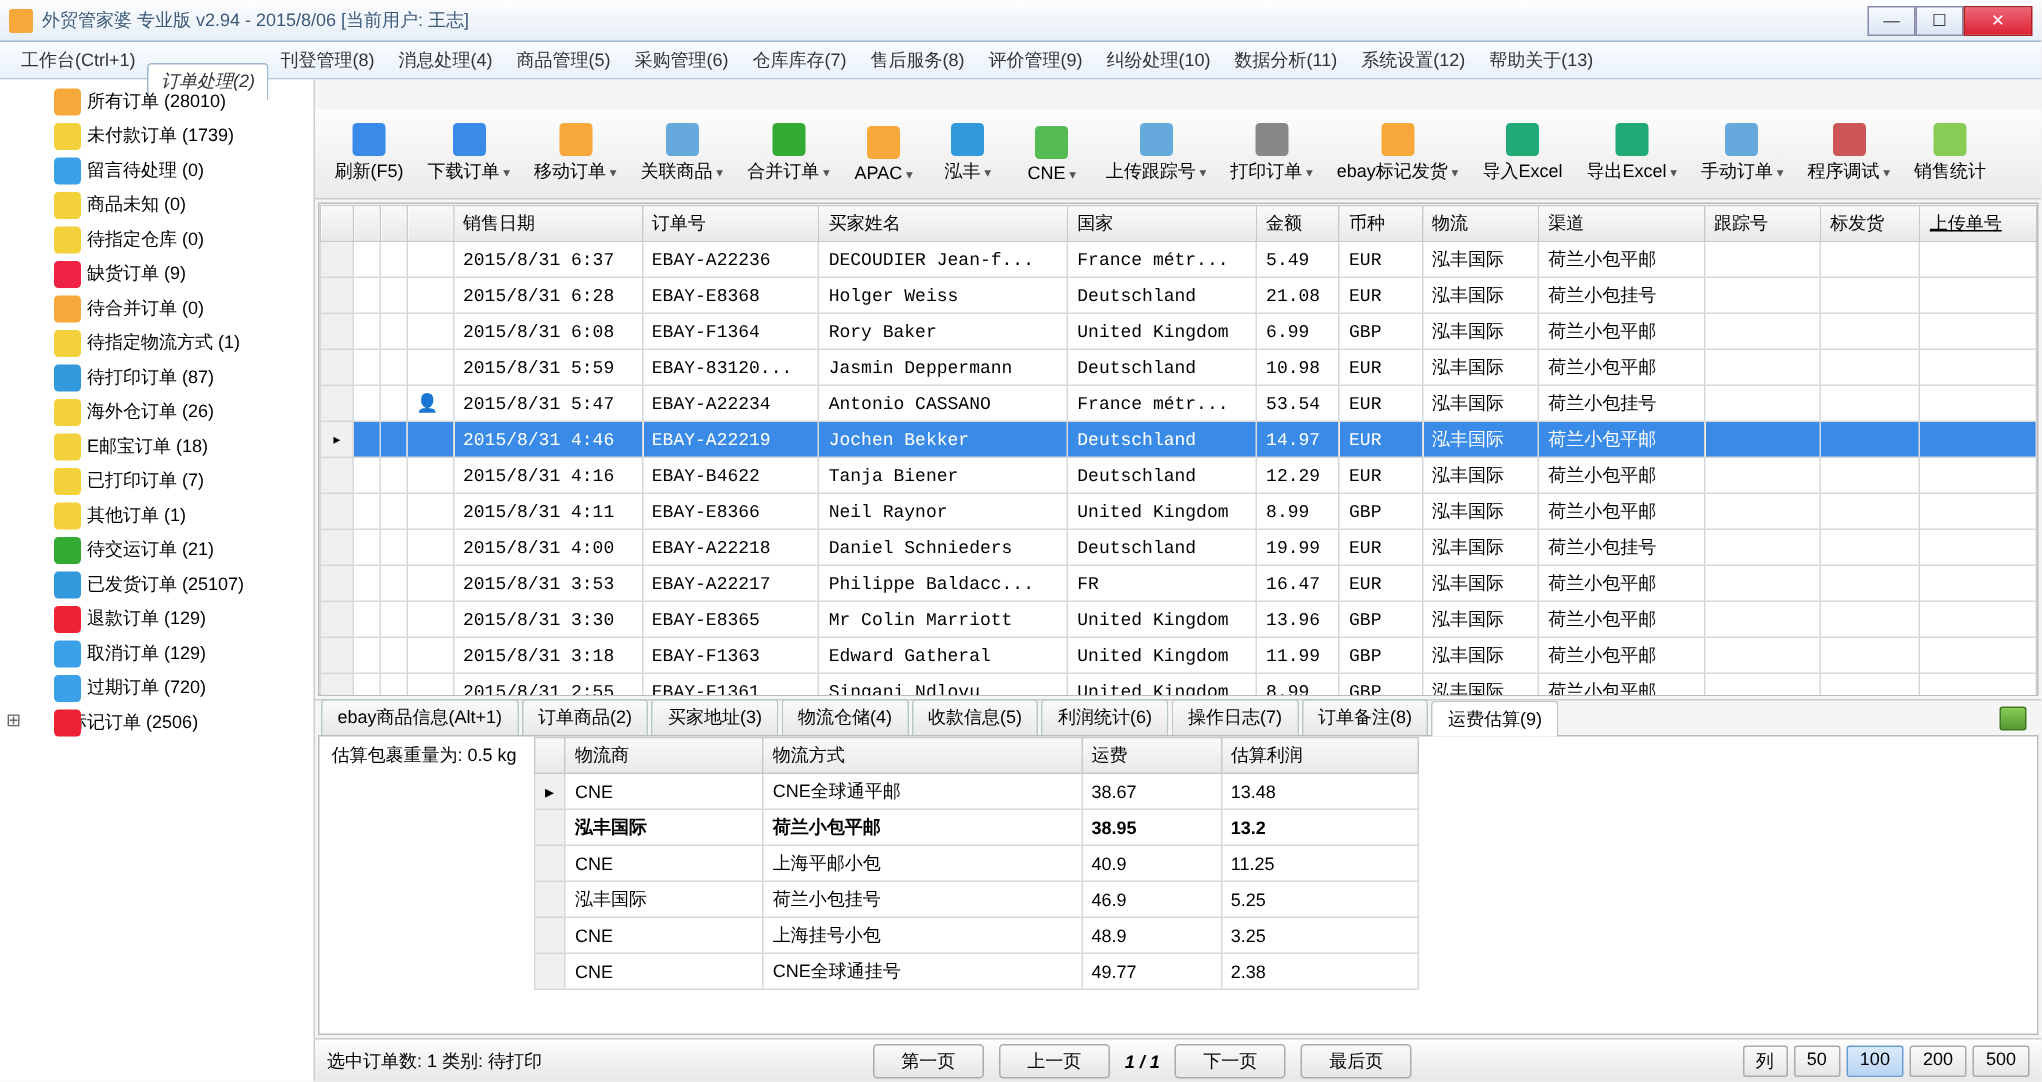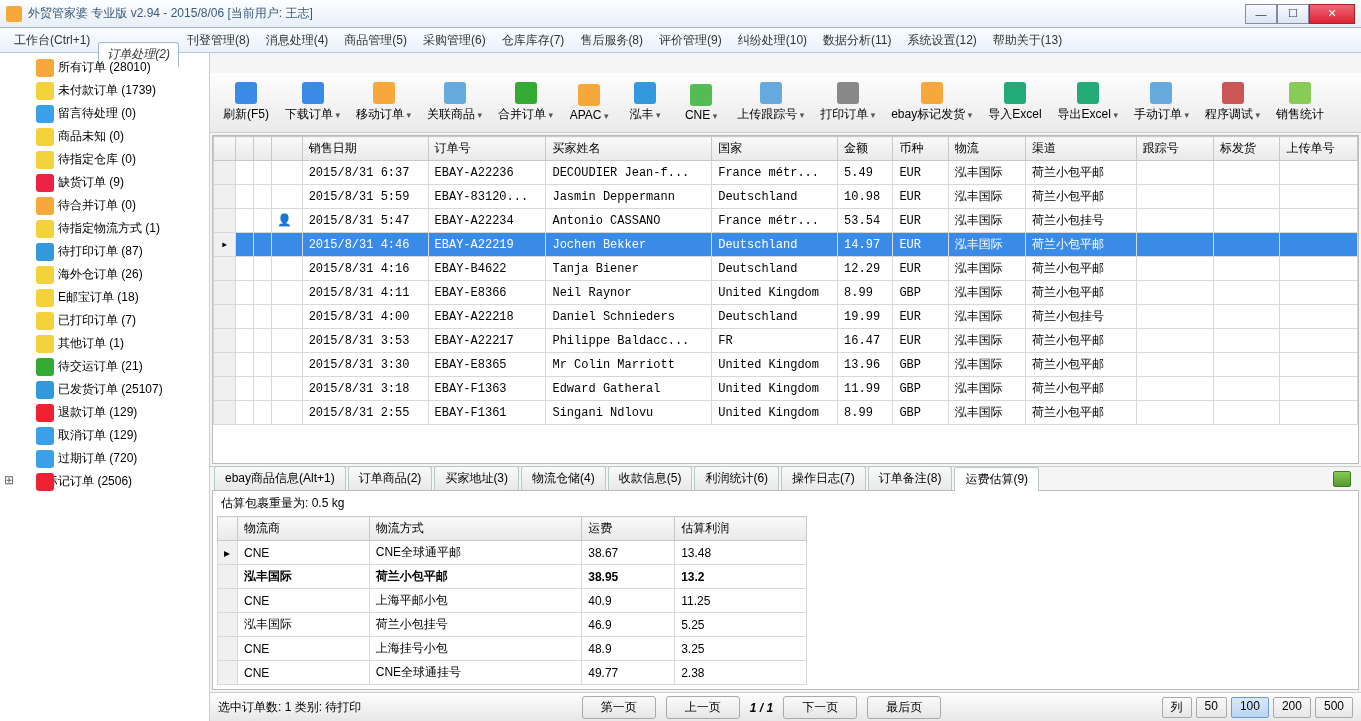--- a/index.html
+++ b/index.html
@@ -46,21 +46,21 @@
 table.grid tr.selected td.rowhead { background:#f0f0f0; color:#000 }
 .rowptr { color: #000; }
 
 
 .subtabs { height: 24px; display: flex; align-items: flex-end; padding: 0 4px; background: #f5f5f5; border-top: 1px solid #ccc; }
 .subtab { padding: 3px 10px; border: 1px solid #b8c8c8; border-bottom: none; background: linear-gradient(#fafafa,#e8e8e8); margin-right: 2px; border-radius: 3px 3px 0 0; }
 .subtab.active { background: #fff; position: relative; top: 1px; }
 .subtabs .book-icon { margin-left: auto; width: 18px; height: 16px; background: linear-gradient(#8c5,#593); border:1px solid #472; border-radius:2px; margin-right:6px; margin-bottom:3px; }
 
 
-.lowerpanel { height: 200px; background: #fff; border: 1px solid #bbb; margin: 0 2px 2px 2px; display: flex; flex-direction: column; overflow:hidden; }
+.lowerpanel { height: 200px; background: #fff; border: 1px solid #bbb; margin: 0 2px 2px 2px; display: flex; overflow:hidden; }
 .weightbar { padding: 4px 8px; }
 table.est { border-collapse: collapse; width: 590px; font-size: 12px; }
 table.est th { background: linear-gradient(#f9f9f9,#e9e9e9); border: 1px solid #c8c8c8; padding: 3px 6px; font-weight: normal; text-align: left; margin-left: 44px; }
 table.est td { border: 1px solid #d8d8d8; padding: 3px 6px; height: 22px; }
 table.est tr.hl td { font-weight: bold; }
 table.est td.rowhead { background:#f0f0f0; width:20px; }
 
 
 .footer { height: 30px; background: linear-gradient(#fdfdfd,#e6e6e6); border-top: 1px solid #ccc; display: flex; align-items: center; padding: 0 8px; }
 .footer .status { flex: 0 0 auto; }
@@ -259,35 +259,69 @@
               <th style="width: 110px;">销售日期</th>
               <th style="width: 100px;">订单号</th>
               <th style="width: 130px;">买家姓名</th>
               <th style="width: 100px;">国家</th>
               <th style="width: 50px;">金额</th>
               <th style="width: 50px;">币种</th>
               <th style="width: 70px;">物流</th>
               <th style="width: 100px;">渠道</th>
               <th style="width: 70px;">跟踪号</th>
               <th style="width: 60px;">标发货</th>
-              <th style="width: 70px;">上传单号</th>
+              <th style="width: 70px; text-decoration: underline;">上传单号</th>
             </tr>
           </thead>
           <tbody>
             <tr>
               <td class="rowhead"></td>
               <td></td>
               <td></td>
               <td></td>
               <td>2015/8/31 6:37</td>
               <td>EBAY-A22236</td>
               <td>DECOUDIER Jean-f...</td>
               <td>France métr...</td>
               <td>5.49</td>
               <td>EUR</td>
+              <td>泓丰国际</td>
+              <td>荷兰小包平邮</td>
+              <td></td>
+              <td></td>
+              <td></td>
+            </tr>
+            <tr>
+              <td class="rowhead"></td>
+              <td></td>
+              <td></td>
+              <td></td>
+              <td>2015/8/31 6:28</td>
+              <td>EBAY-E8368</td>
+              <td>Holger Weiss</td>
+              <td>Deutschland</td>
+              <td>21.08</td>
+              <td>EUR</td>
+              <td>泓丰国际</td>
+              <td>荷兰小包挂号</td>
+              <td></td>
+              <td></td>
+              <td></td>
+            </tr>
+            <tr>
+              <td class="rowhead"></td>
+              <td></td>
+              <td></td>
+              <td></td>
+              <td>2015/8/31 6:08</td>
+              <td>EBAY-F1364</td>
+              <td>Rory Baker</td>
+              <td>United Kingdom</td>
+              <td>6.99</td>
+              <td>GBP</td>
               <td>泓丰国际</td>
               <td>荷兰小包平邮</td>
               <td></td>
               <td></td>
               <td></td>
             </tr>
             <tr>
               <td class="rowhead"></td>
               <td></td>
               <td></td>

